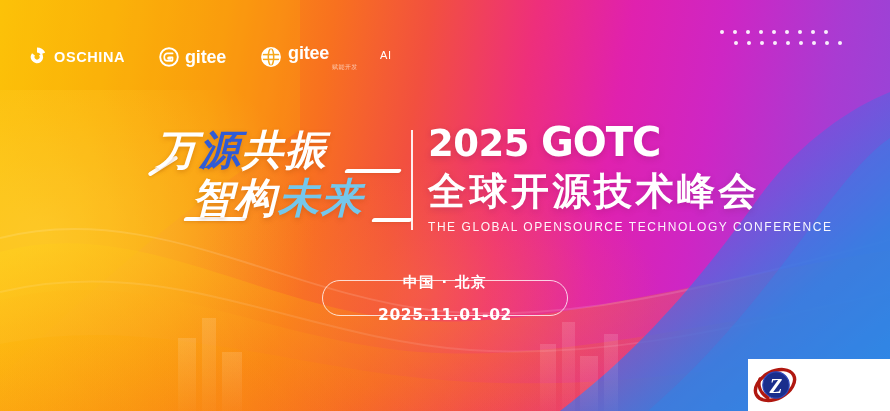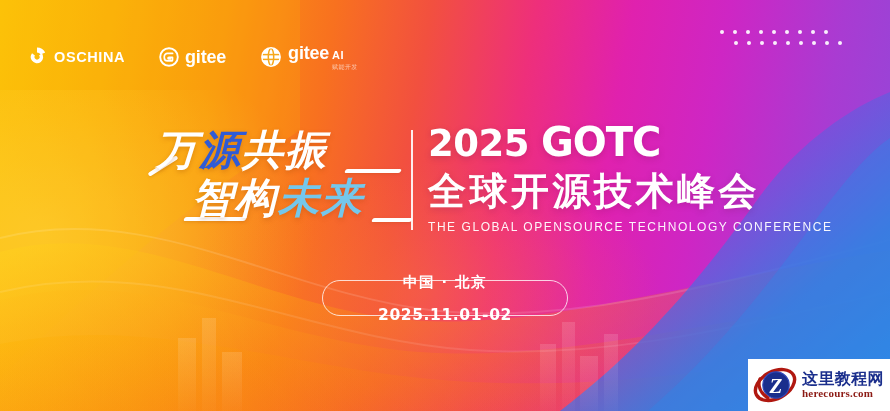--- a/index.html
+++ b/index.html
@@ -88,23 +88,24 @@
     align-items: flex-start;
     line-height: 1;
   }
   .gitee-ai-main {
     display: flex;
     align-items: baseline;
     gap: 3px;
   }
   .ai-mark {
     font-size: 11px;
-    font-weight: bold;
+    font-weight: normal;
     color: #ffffff;
     letter-spacing: 0.5px;
+    margin-left: 48px;
   }
   .gitee-ai-sub {
     font-size: 6px;
     color: rgba(255,255,255,0.62);
     letter-spacing: 0.4px;
     margin-top: 2px;
     margin-left: 44px;
   }
 
   
@@ -466,19 +467,15 @@
   </div>
 
   <div class="watermark">
     <svg class="wm-logo" width="46" height="44" viewBox="0 0 46 44">
       <ellipse cx="23" cy="22" rx="21" ry="13.5" fill="none" stroke="#B01810" stroke-width="3.4" transform="rotate(-28 23 22)"></ellipse>
       <circle cx="24" cy="22" r="13.2" fill="#1A2E8C"></circle>
       <circle cx="24" cy="22" r="13.2" fill="none" stroke="#2F47B8" stroke-width="1.2"></circle>
       <text x="24" y="30" text-anchor="middle" font-family="Liberation Serif, DejaVu Serif, serif" font-size="21" font-weight="bold" font-style="italic" fill="#ffffff">Z</text>
       <path d="M8 16 C 5 23, 9 31, 16 35" fill="none" stroke="#B01810" stroke-width="3.2" stroke-linecap="round"></path>
     </svg>
-    <div class="wm-texts">
-      <span class="wm-cn">这里教程网</span>
-      <span class="wm-en">herecours.com</span>
-    </div>
   </div>
 
 </div>
 
 </body></html>

